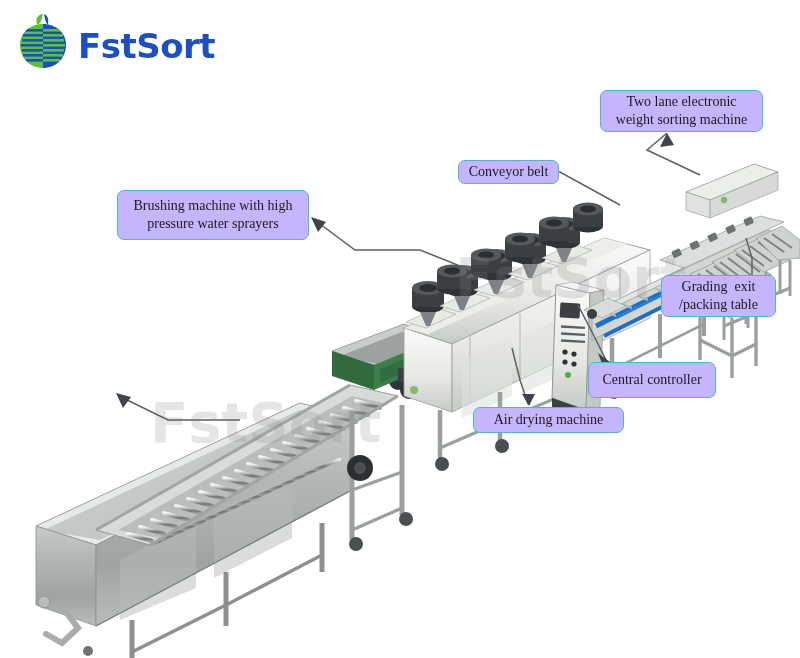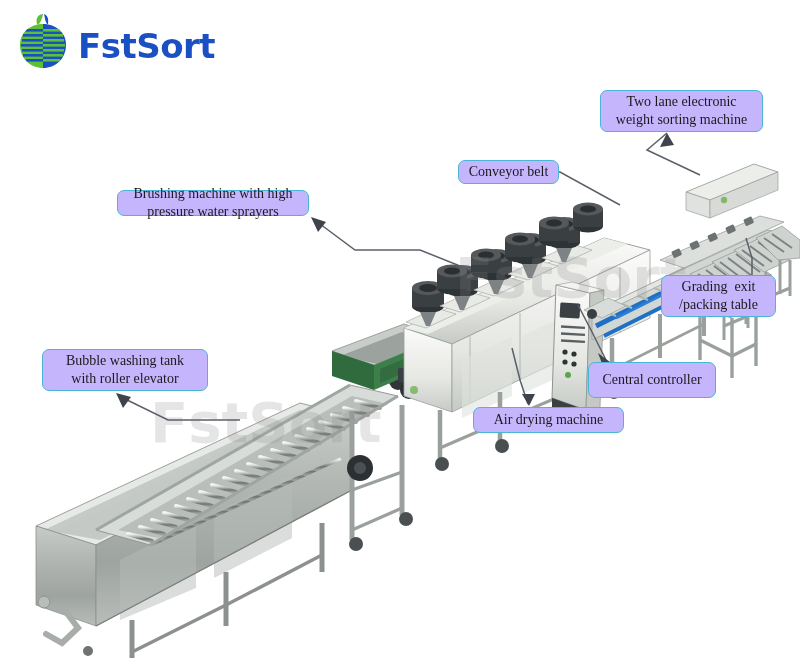--- a/index.html
+++ b/index.html
@@ -508,22 +508,20 @@
       <polygon points="610,362 598,353 603,366" fill="#3f444c" stroke="none"></polygon>
 
       <polyline points="528,404 520,380 512,348"></polyline>
       <polygon points="529,406 522,394 535,394" fill="#3f444c" stroke="none"></polygon>
     </g>
   </svg>
 
   <div class="label" id="lb0" style="left: 600px; top: 90px; width: 163px; height: 42px; display: flex; align-items: center; justify-content: center; border-color: rgb(74, 182, 212);">Two lane electronic
 weight sorting machine</div>
   <div class="label" id="lb1" style="left: 416px; top: 160px; width: 101px; height: 24px; display: flex; align-items: center; justify-content: center; border-color: rgb(74, 182, 212); margin-left: 42px;">Conveyor belt</div>
-  <div class="label" id="lb2" style="left: 117px; top: 190px; width: 192px; height: 26px; display: flex; align-items: center; justify-content: center; border-color: rgb(74, 182, 212);">Brushing machine with high
+  <div class="label" id="lb2" style="left: 117px; top: 190px; width: 192px; height: 50px; display: flex; align-items: center; justify-content: center; border-color: rgb(74, 182, 212);">Brushing machine with high
 pressure water sprayers</div>
   <div class="label" id="lb3" style="left: 661px; top: 275px; width: 115px; height: 42px; display: flex; align-items: center; justify-content: center; border-color: rgb(74, 182, 212);">Grading  exit
 /packing table</div>
-  <div class="label" id="lb4" style="left: 42px; top: 349px; width: 166px; height: 42px; display: flex; align-items: center; justify-content: center; border-color: rgb(74, 182, 212);">Bubble washing tank
-with roller elevator</div>
   <div class="label" id="lb5" style="left: 588px; top: 362px; width: 128px; height: 36px; display: flex; align-items: center; justify-content: center; border-color: rgb(74, 182, 212);">Central controller</div>
   <div class="label" id="lb6" style="left: 473px; top: 407px; width: 151px; height: 26px; display: flex; align-items: center; justify-content: center; border-color: rgb(74, 182, 212);">Air drying machine</div>
 
 </div>
 
 </body></html>

